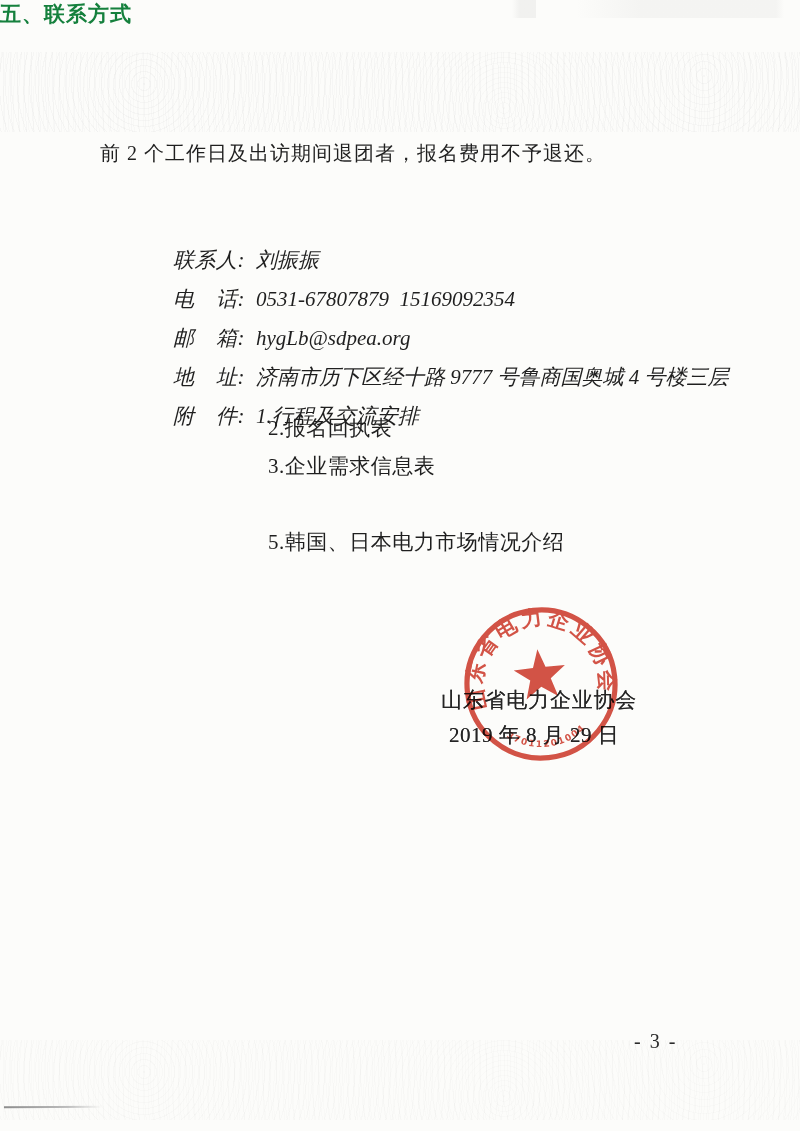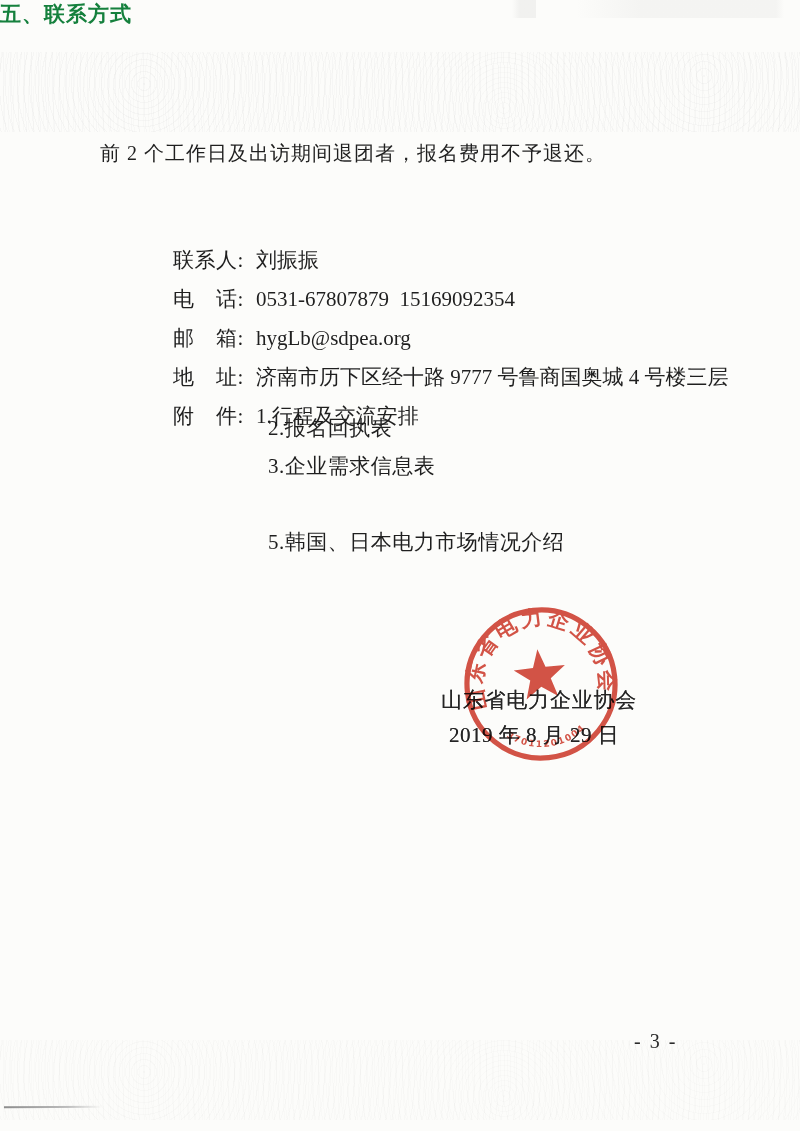--- a/index.html
+++ b/index.html
@@ -20,21 +20,21 @@
   .band-edge{top:0;height:18px;opacity:.55;
     background-image:linear-gradient(90deg, transparent 0 64%, rgba(110,110,110,.14) 65% 67%, transparent 67% 72%, rgba(110,110,110,.10) 80% 97%, transparent 98%);}
   .band-bottom{top:1040px;height:80px;opacity:.5;}
   .scratch{position:absolute;left:4px;top:1106px;width:98px;height:2px;
     background:linear-gradient(to right,#8d8d8d,#bdbdbd 65%,rgba(190,190,190,0));
     transform:rotate(-0.4deg);}
   .txt{position:absolute;font-size:20px;line-height:27px;white-space:pre;letter-spacing:0.5px;}
   .paragraph{left:100px;top:140px;letter-spacing:1px;}
   .heading{left:152px;top:177px;font-family:"DejaVu Sans","Liberation Sans",sans-serif;
     font-weight:bold;font-size:21px;letter-spacing:1px;color:#15803d;}
-  .row{position:absolute;left:152px;font-size:21px;line-height:27px;white-space:pre;}
+  .row{position:absolute;left:152px;font-size:21px;line-height:27px;white-space:pre;font-style:italic;}
   .lbl{display:inline-block;min-width:83px;letter-spacing:0.5px;}
   .att-item{position:absolute;left:236px;font-size:21px;white-space:pre;letter-spacing:0.5px;margin-left:32px;}
   .sig{position:absolute;transform:translateX(-50%);font-size:21px;white-space:pre;color:#242424;
     text-shadow:0 0 0.6px rgba(40,40,40,.8);}
   .sig-org{left:539px;top:686px;letter-spacing:0.8px;}
   .sig-date{left:534px;top:721px;letter-spacing:0.5px;}
   .pagenum{position:absolute;left:634px;top:1030px;font-size:20px;letter-spacing:2px;color:#2b2b2b;white-space:pre;}
   .seal{position:absolute;left:456px;top:599px;width:170px;height:170px;
     transform:rotate(-6deg);opacity:.87;mix-blend-mode:multiply;}
   .seal text{fill:#cf3a2b;}

